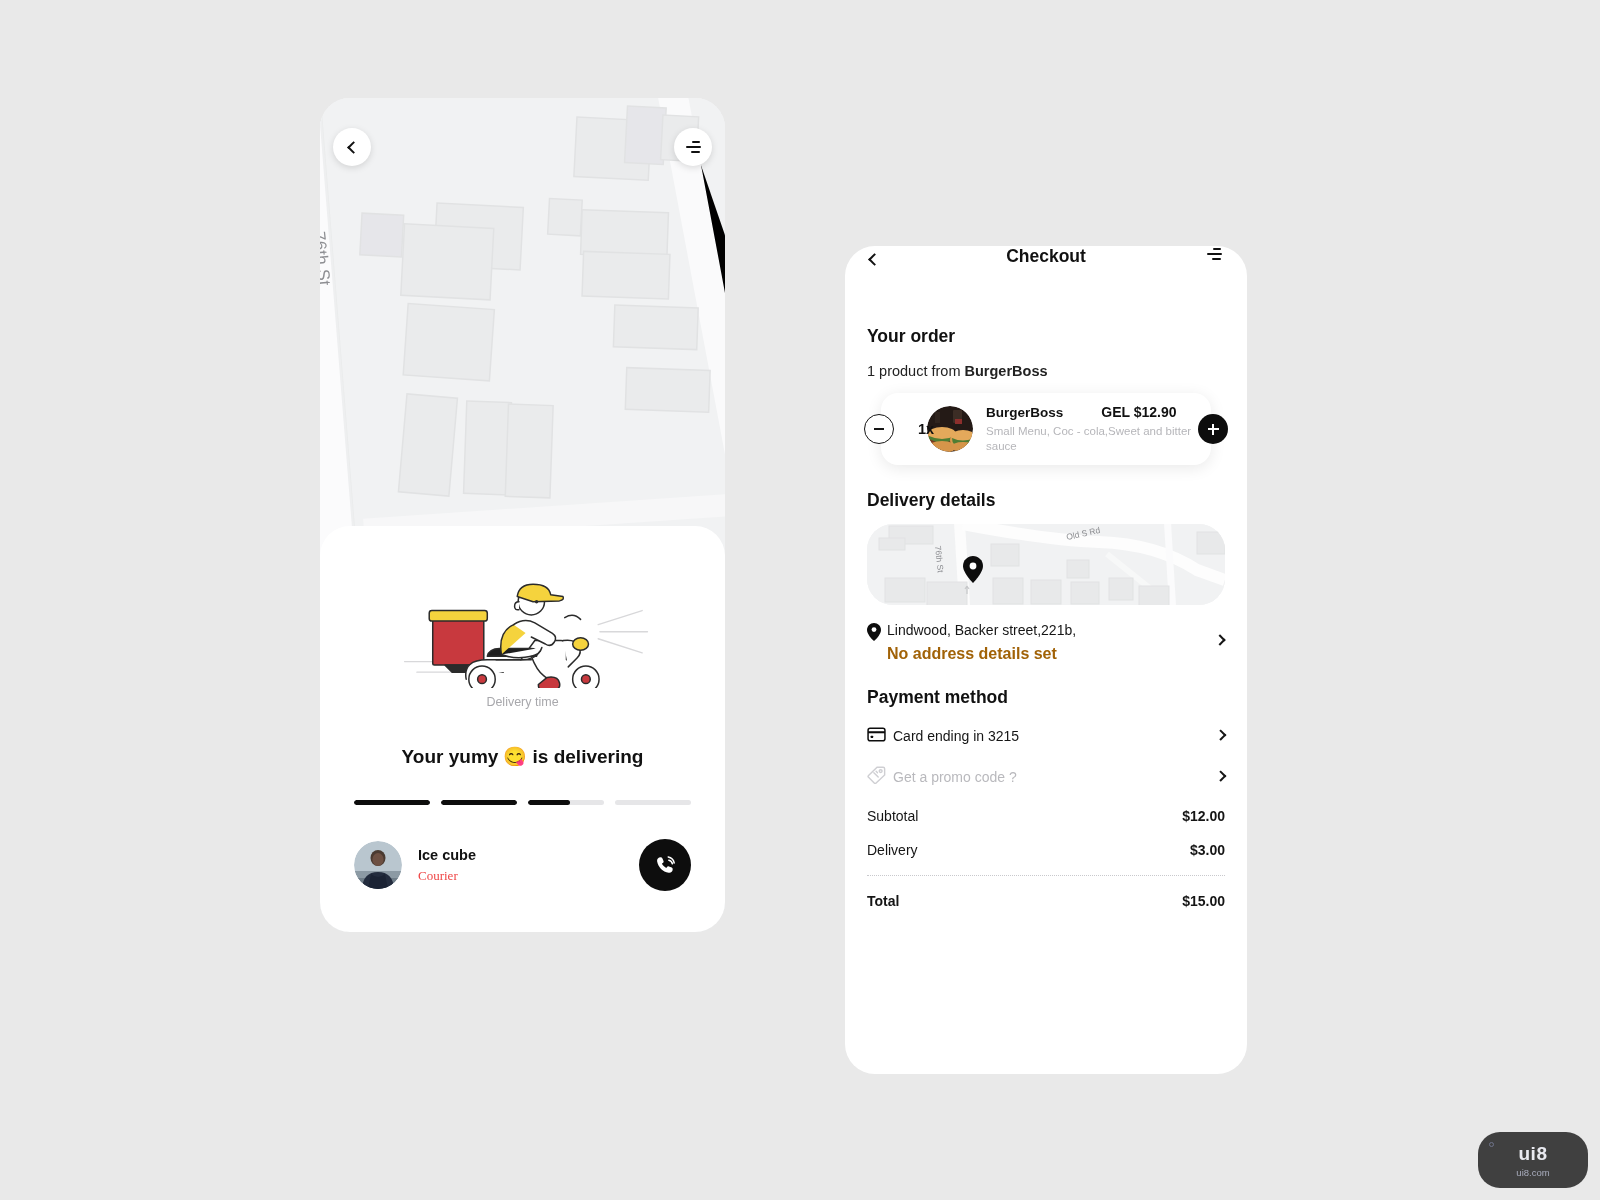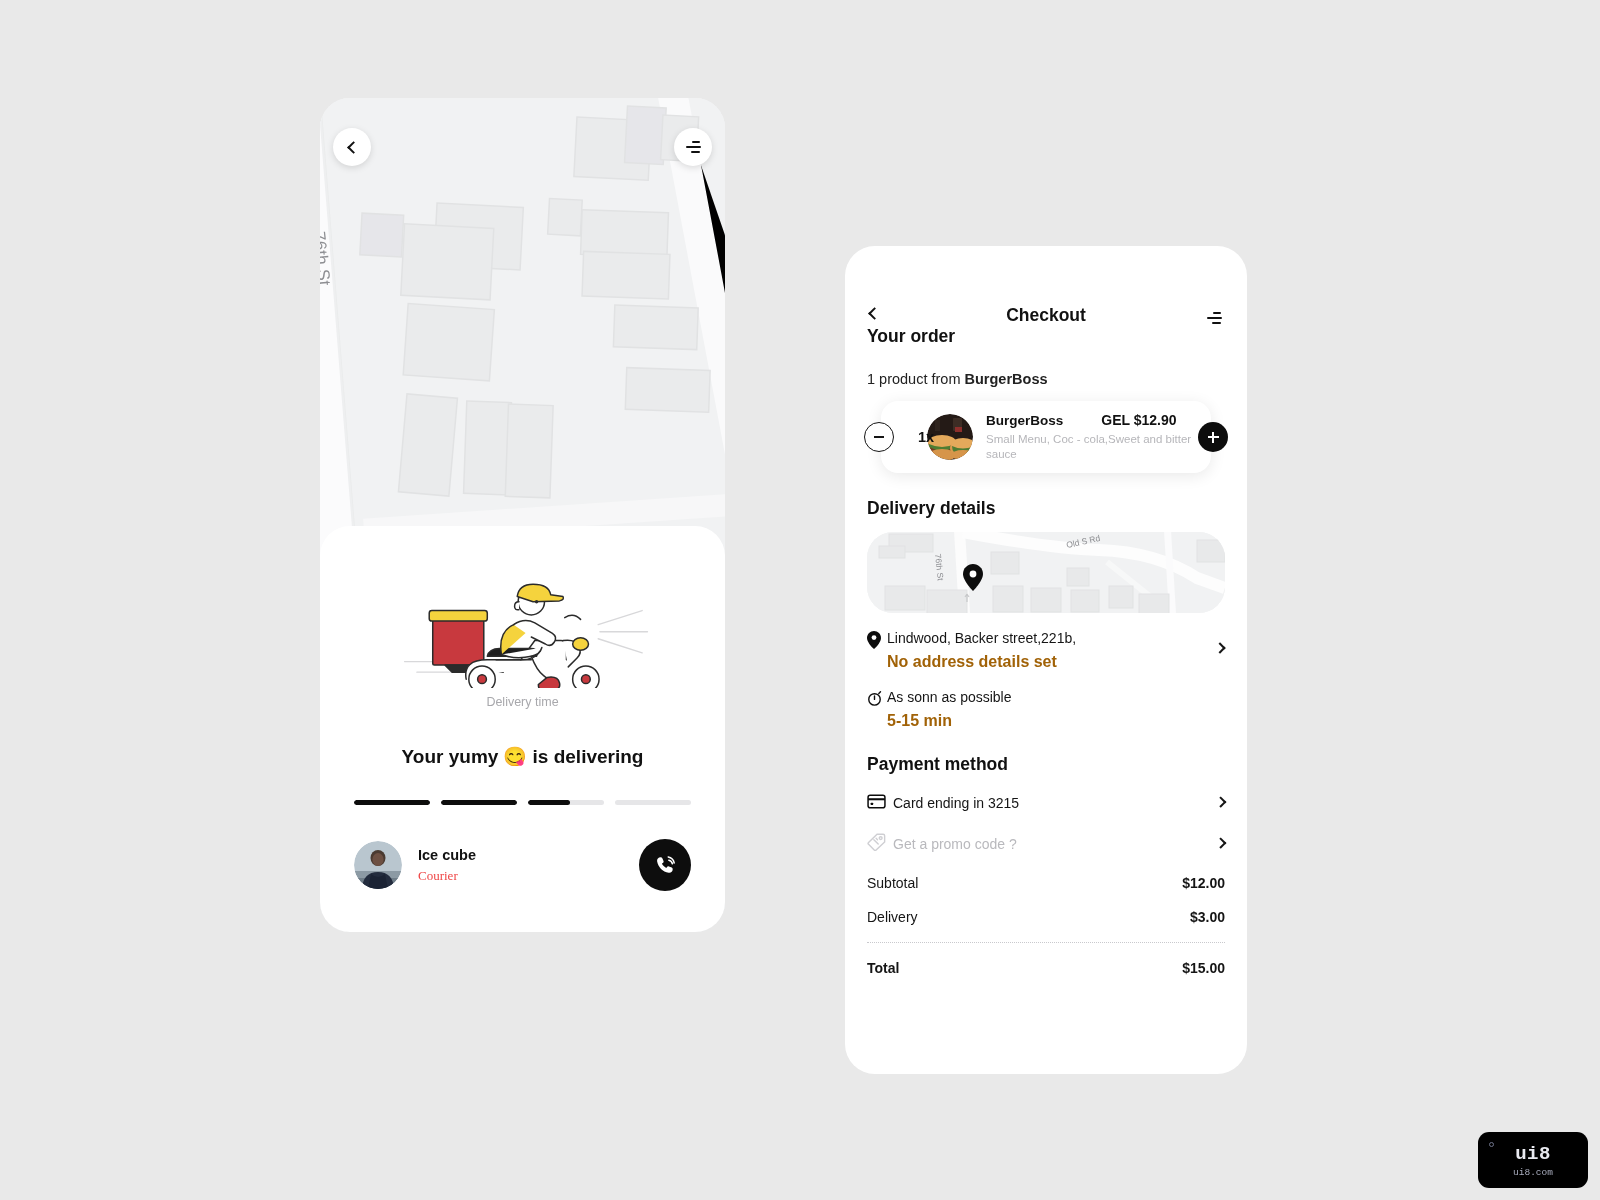--- a/index.html
+++ b/index.html
@@ -63,27 +63,27 @@
     width:52px; height:52px; border-radius:50%; background:#0d0d0d;
     display:flex; align-items:center; justify-content:center; flex:0 0 auto;
   }
 
   
   #checkout-phone {
     position:absolute; left:845px; top:246px;
     width:402px; height:828px;
     background:#fff; border-radius:30px; overflow:hidden;
   }
-  #checkout-header { height:80px; display:flex; align-items:flex-end; padding:0 22px; position:relative; }
+  #checkout-header { height:80px; display:flex; align-items:flex-start; padding:0 22px; position:relative; }
   #checkout-back-button { width:26px; height:26px; display:flex; align-items:center; }
   #checkout-title { position:absolute; left:0; right:0; text-align:center; font-size:17.5px; font-weight:bold; color:#111; pointer-events:none; }
   #checkout-filter-button { margin-left:auto; width:22px; height:16px; display:flex; align-items:center; justify-content:center; z-index:2; }
 
   .sec-title { font-size:17.5px; font-weight:bold; color:#111; padding:0 22px; }
-  #order-subtitle { font-size:14.5px; color:#222; padding:0 22px; margin-top:24px; }
+  #order-subtitle { font-size:14.5px; color:#222; padding:0 22px; margin-top:16px; }
   #order-subtitle b { font-weight:bold; }
 
   #order-item-row { display:flex; align-items:center; margin-top:14px; padding:0 19px; position:relative; }
   #decrement-button {
     width:30px; height:30px; border-radius:50%; border:1.4px solid #151515;
     display:flex; align-items:center; justify-content:center; background:#fff; flex:0 0 auto; z-index:3;
   }
   #decrement-button i { width:10px; height:1.7px; background:#151515; display:block; }
   #increment-button {
     width:30px; height:30px; border-radius:50%; background:#0d0d0d;
@@ -140,22 +140,22 @@
 
   #confirm-order-button {
     position:absolute; left:31px; right:31px; bottom:26px; height:62px;
     background:#050505; border-radius:32px; color:#fff;
     font-size:17px; font-weight:bold; display:flex; align-items:center; justify-content:center;
   }
 
   
   #ui8-watermark {
     position:absolute; right:12px; bottom:12px; width:110px; height:56px;
-    background:#000000; border-radius:11px; color:#e9eaf0;
-    display:flex; flex-direction:column; align-items:center; justify-content:center;font-family:Liberation Mono, monospace;
+    background:#404040; border-radius:22px; color:#e9eaf0;
+    display:flex; flex-direction:column; align-items:center; justify-content:center;
   }
   #ui8-watermark .wm-main { font-size:19px; font-weight:bold; letter-spacing:.5px; }
   #ui8-watermark .wm-sub { font-size:9.5px; color:#a9adbe; margin-top:2px; }
   #ui8-watermark .wm-dot { position:absolute; left:11px; top:10px; width:5px; height:5px;
                            border-radius:50%; border:1px solid #6f748b; }
 </style>
 </head>
 <body>
 
 <div id="tracking-phone">
@@ -440,33 +440,20 @@
         <circle cx="7" cy="6.6" r="2.4" fill="#fff"></circle>
       </svg>
     </div>
     <div class="detail-body">
       <div class="detail-main">Lindwood, Backer street,221b,</div>
       <div class="detail-sub">No address details set</div>
     </div>
     <div class="row-chevron"></div>
   </div>
 
-  <div class="detail-row" id="eta-row">
-    <div class="detail-icon">
-      <svg width="15" height="16" viewBox="0 0 16 17" fill="none" stroke="#0d0d0d" stroke-width="1.5">
-        <circle cx="8" cy="10" r="6.1"></circle>
-        <path d="M8 10 V6.4" stroke-linecap="round"></path>
-        <path d="M12.6 3.6 l1.8 -1.8" stroke-linecap="round"></path>
-      </svg>
-    </div>
-    <div class="detail-body">
-      <div class="detail-main">As sonn as possible</div>
-      <div class="detail-sub">5-15 min</div>
-    </div>
-  </div>
 
   <div class="sec-title" id="payment-title">Payment method</div>
 
   <div class="pay-row">
     <div class="pay-icon">
       <svg width="19" height="15" viewBox="0 0 20 16" fill="none" stroke="#0d0d0d" stroke-width="1.6">
         <rect x="1" y="1.4" width="18" height="13.2" rx="2.2"></rect>
         <path d="M1 5.6 H19" stroke-width="2.2"></path>
         <rect x="3.8" y="9.2" width="2.6" height="2.6" rx=".6" fill="#0d0d0d" stroke="none"></rect>
       </svg>

